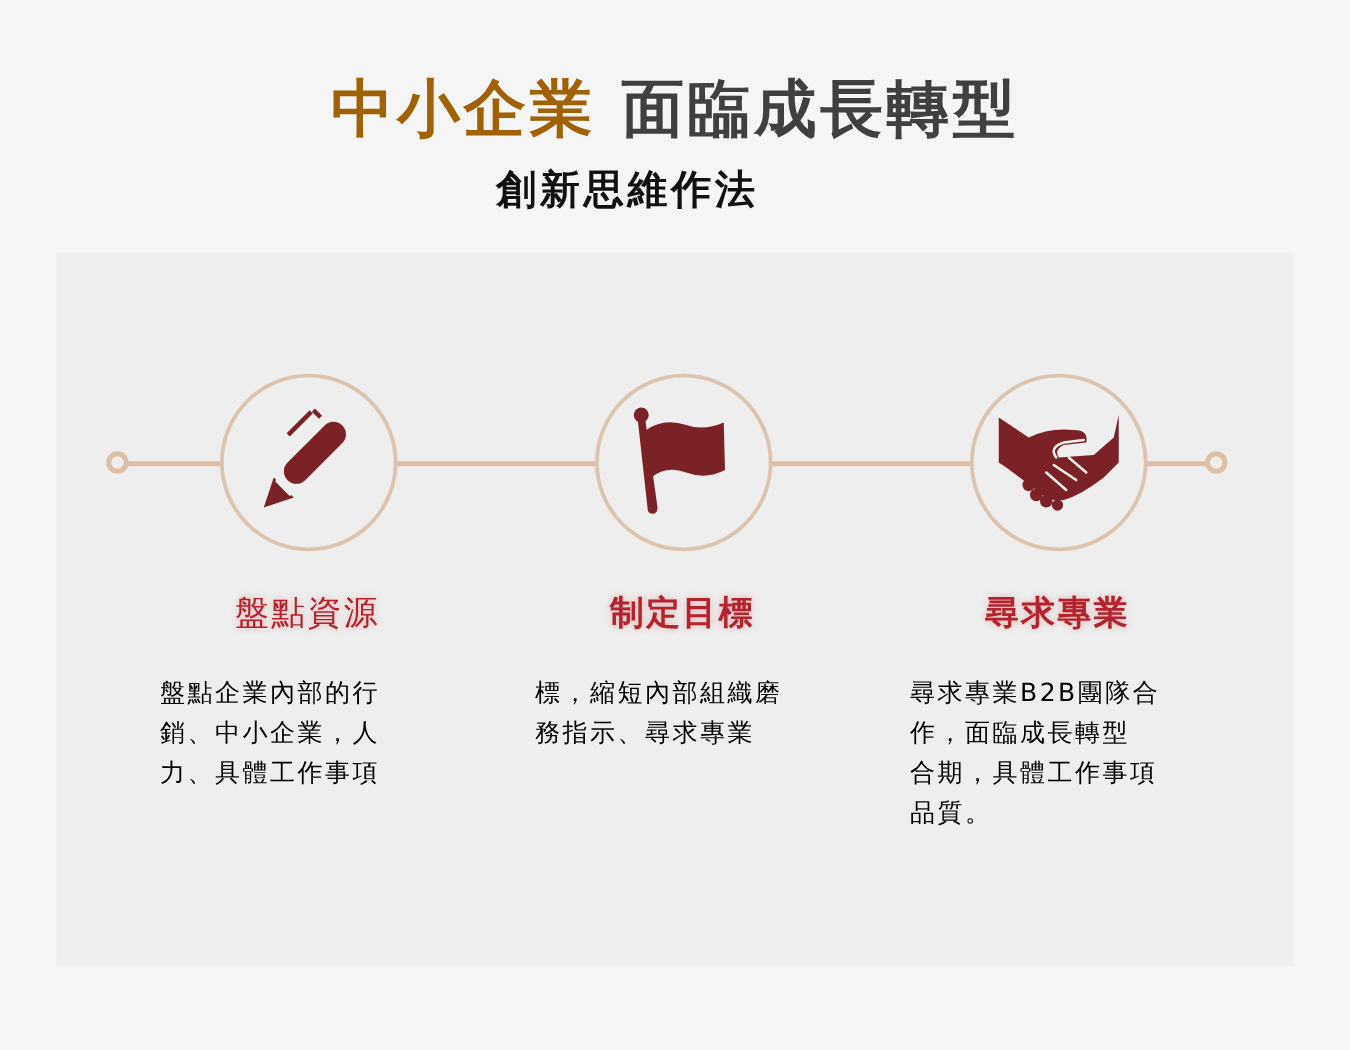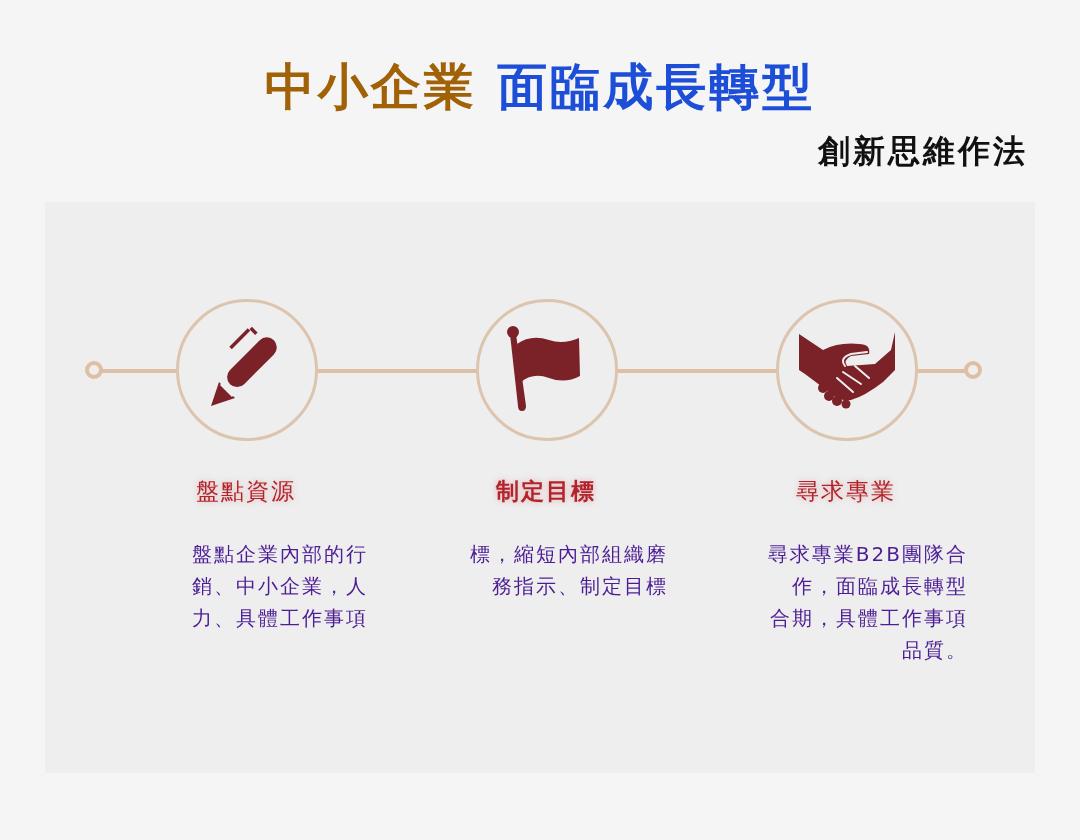--- a/index.html
+++ b/index.html
@@ -6,49 +6,49 @@
   body {
     width:1080px; height:840px; position:relative; overflow:hidden;
     background:#f5f5f5;
     font-family:"DejaVu Sans","Liberation Sans",sans-serif;
   }
   .title {
     position:absolute; left:0; top:52px; width:1080px; text-align:center;
     font-size:50px; font-weight:bold; letter-spacing:3px; line-height:70px;
   }
   .title .t1 { color:#a16207; }
-  .title .t2 { color:#1d4ed8; }
+  .title .t2 { color:#404040; }
   .subtitle {
-    position:absolute; left:0; top:128px; width:1004px; text-align:right;
-    font-size:32px; font-weight:bold; color:#111; letter-spacing:3px; line-height:46px;margin-left:24px;
+    position:absolute; left:0; top:128px; width:1004px; text-align:center;
+    font-size:32px; font-weight:bold; color:#111; letter-spacing:3px; line-height:46px;
   }
   .panel {
     position:absolute; left:45px; top:202px; width:990px; height:571px;
     background:#eeeeee;
   }
   .timeline-line {
     position:absolute; left:99px; top:369px; width:869px; height:4px; background:#ddbfa5;
   }
   .node {
     position:absolute; width:10px; height:10px; border-radius:50%;
     border:4px solid #ddbfa5; background:#eeeeee; top:361px;
   }
   .circle {
     position:absolute; width:136px; height:136px; border-radius:50%;
     border:3px solid #dcc4ae; background:#eeeeee; top:299px;
     display:flex; align-items:center; justify-content:center;
   }
   .step-title {
     position:absolute; top:472px; width:260px; text-align:center;
-    font-size:23px; color:#b3232b; letter-spacing:2px; line-height:38px;
+    font-size:27px; color:#b3232b; letter-spacing:2px; line-height:38px;
     text-shadow:0 0 6px rgba(200,60,70,0.35);
   }
   .step-desc {
-    position:absolute; top:538px; width:240px; text-align:right;
-    font-size:20px; color:#4c1d95; line-height:32px; letter-spacing:2px;
+    position:absolute; top:538px; width:240px; text-align:left;
+    font-size:20px; color:#000000; line-height:32px; letter-spacing:2px;
   }
 </style>
 </head>
 <body>
 
 <div class="title">
   <span class="t1">中小企業</span>
   <span class="t2">面臨成長轉型</span>
 </div>
 <div class="subtitle">創新思維作法</div>
@@ -82,39 +82,39 @@
     <g fill="#7a2228">
       <circle cx="16" cy="12" r="6"></circle>
       <path d="M13,14 L19,14 L29,86 Q29,91 25,91 Q21,91 21,86 Z"></path>
       <path d="M20,24 Q34,14 52,20 Q66,25 82,18 L83,56 Q68,64 52,58 Q36,52 24,62 Z"></path>
     </g>
   </svg>
 </div>
 <div class="step-title" style="left:416px;font-weight:bold;">制定目標</div>
 <div class="step-desc" style="left:428px;">
   <div>標，縮短內部組織磨</div>
-  <div>務指示、制定目標</div>
+  <div>務指示、尋求專業</div>
 </div>
 
 <div class="circle" style="left:776px;">
   <svg width="104" height="96" viewBox="0 0 104 96">
     <g fill="#7a2228">
       <path d="M4,12 L28,28 Q44,20 64,22 Q76,22 74,32 L56,34 Q48,38 52,44 L80,42 L96,28 L100,10 L100,48 L88,60 Q70,74 56,78 Q44,80 34,70 L10,52 L4,48 Z"></path>
       <circle cx="28" cy="66" r="5"></circle>
       <circle cx="34" cy="74" r="5"></circle>
       <circle cx="42" cy="79" r="5"></circle>
       <circle cx="51" cy="82" r="4.5"></circle>
     </g>
     <g fill="none" stroke="#eeeeee" stroke-width="2" stroke-linecap="round">
       <path d="M50,44 Q44,36 56,32 L72,30"></path>
       <path d="M48,50 L66,62"></path>
       <path d="M42,56 L58,70"></path>
       <path d="M60,44 L74,56"></path>
     </g>
   </svg>
 </div>
-<div class="step-title" style="left:716px;">尋求專業</div>
+<div class="step-title" style="left:716px;font-weight:bold;">尋求專業</div>
 <div class="step-desc" style="left:728px;">
   <div>尋求專業B2B團隊合</div>
   <div>作，面臨成長轉型</div>
   <div>合期，具體工作事項</div>
   <div>品質。</div>
 </div>
 
 </body></html>

